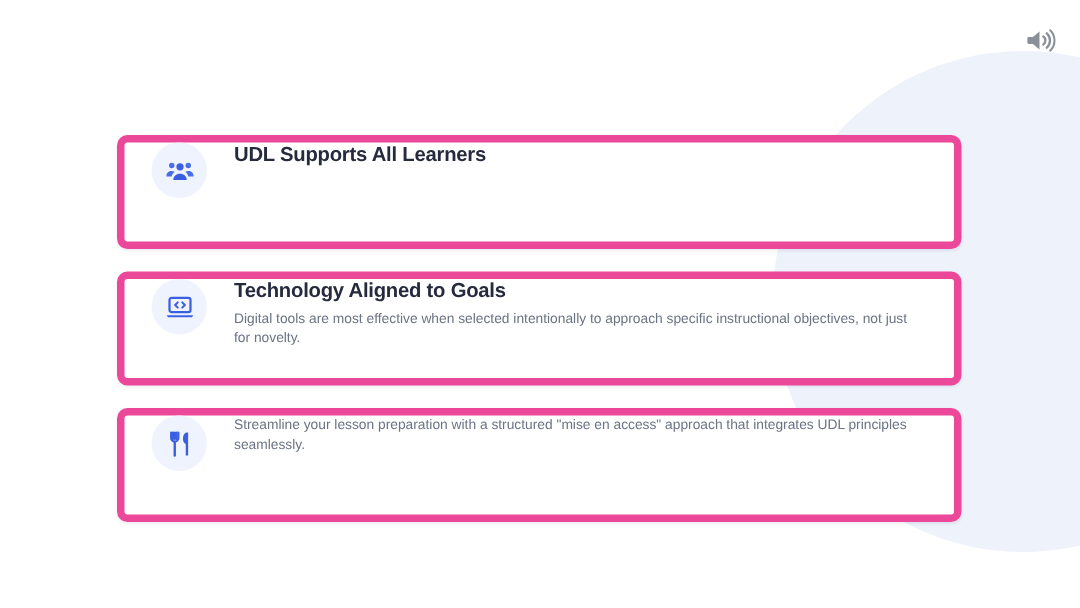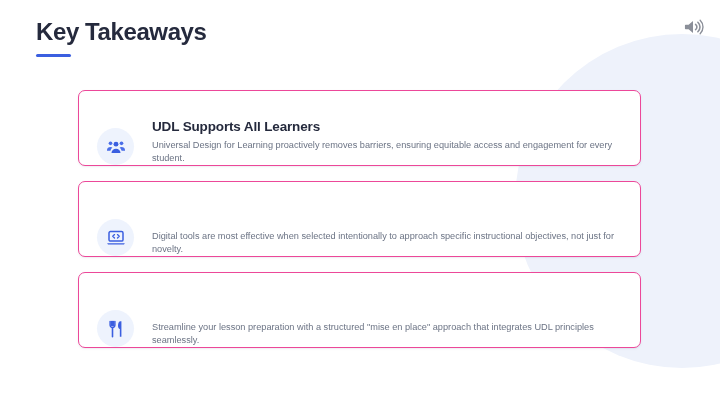--- a/index.html
+++ b/index.html
@@ -81,26 +81,26 @@
     width: 563px;
     z-index: 2;
     display: flex;
     flex-direction: column;
     gap: 15px;
   }
 
   .card {
     position: relative;
     background: #ffffff;
-    border: 1px solid #ec4899;
+    border: 5px solid #ec4899;
     border-radius: 7px;
     box-shadow: 0 1px 3px rgba(30, 40, 80, 0.05), 0 1px 1px rgba(30,40,80,0.03);
     height: 76px;
     display: flex;
-    align-items: flex-end;
+    align-items: flex-start;
     padding: 0 18px 0 18px;
     box-sizing: border-box;
   }
 
   .card-icon-wrap {
     flex: 0 0 auto;
     width: 37px;
     height: 37px;
     border-radius: 50%;
     background: #eef3fd;
@@ -143,65 +143,61 @@
 
   <div class="speaker-icon">
     <svg width="22" height="22" viewBox="0 0 24 24" fill="none">
       <path d="M4 9.5h3.2L12 5.4v13.2L7.2 14.5H4a.8.8 0 0 1-.8-.8v-3.4a.8.8 0 0 1 .8-.8z" fill="#8b8f99"></path>
       <path d="M14.8 9.1a3.6 3.6 0 0 1 0 5.8" stroke="#8b8f99" stroke-width="1.7" stroke-linecap="round"></path>
       <path d="M17.3 6.8a7 7 0 0 1 0 10.4" stroke="#8b8f99" stroke-width="1.7" stroke-linecap="round"></path>
       <path d="M19.8 4.6a10.4 10.4 0 0 1 0 14.8" stroke="#8b8f99" stroke-width="1.5" stroke-linecap="round"></path>
     </svg>
   </div>
 
-  <div class="title-block">
-    <h1 class="page-title">Key Takeaways</h1>
-    <div class="title-underline"></div>
-  </div>
 
   <div class="cards">
 
     <div class="card">
       <div class="card-icon-wrap">
         <svg width="20" height="20" viewBox="0 0 24 24" fill="none">
           <circle cx="12" cy="8.6" r="2.9" fill="#3b5fe0"></circle>
           <path d="M6.6 19.2c0-3 2.4-5.1 5.4-5.1s5.4 2.1 5.4 5.1H6.6z" fill="#3b5fe0"></path>
           <circle cx="5.4" cy="7.6" r="2.2" fill="#4a6ee8"></circle>
           <path d="M1.2 15.6c0-2.2 1.8-3.7 4.2-3.7.9 0 1.7.2 2.3.6-1.3 1-2.1 2.3-2.4 3.9H1.2z" fill="#4a6ee8"></path>
           <circle cx="18.6" cy="7.6" r="2.2" fill="#4a6ee8"></circle>
           <path d="M22.8 15.6c0-2.2-1.8-3.7-4.2-3.7-.9 0-1.7.2-2.3.6 1.3 1 2.1 2.3 2.4 3.9h4.1z" fill="#4a6ee8"></path>
         </svg>
       </div>
       <div class="card-body">
         <div class="card-title">UDL Supports All Learners</div>
-        <div class="card-desc">Universal Design for Learning proactively removes barriers, ensuring equitable access and engagement for every student.</div>
       </div>
     </div>
 
     <div class="card">
       <div class="card-icon-wrap">
         <svg width="20" height="20" viewBox="0 0 24 24" fill="none">
           <rect x="3.6" y="4.3" width="16.8" height="11.4" rx="1.7" stroke="#3b5fe0" stroke-width="1.8"></rect>
           <path d="M1.4 18.2h21.2l-1 1.6H2.4l-1-1.6z" fill="#3b5fe0"></path>
           <path d="M10.2 7.9 8.1 10l2.1 2.1M13.8 7.9 15.9 10l-2.1 2.1" stroke="#3b5fe0" stroke-width="1.6" stroke-linecap="round" stroke-linejoin="round"></path>
         </svg>
       </div>
       <div class="card-body">
+        <div class="card-title">Technology Aligned to Goals</div>
         <div class="card-desc">Digital tools are most effective when selected intentionally to approach specific instructional objectives, not just for novelty.</div>
       </div>
     </div>
 
     <div class="card">
       <div class="card-icon-wrap">
         <svg width="20" height="20" viewBox="0 0 24 24" fill="none">
           <path d="M6.3 2.8v5.1M9.3 2.8v5.1M7.8 2.8v5.1" stroke="#3b5fe0" stroke-width="1.7" stroke-linecap="round"></path>
           <path d="M4.9 2.8v4.4a2.9 2.9 0 0 0 2.9 2.9 2.9 2.9 0 0 0 2.9-2.9V2.8" stroke="#3b5fe0" stroke-width="1.7" stroke-linecap="round" stroke-linejoin="round"></path>
           <path d="M7.8 10.1v11.1" stroke="#3b5fe0" stroke-width="1.9" stroke-linecap="round"></path>
           <path d="M17.4 2.8c-1.9 0-3 2.4-3 5.2 0 2.1.9 3.5 2.2 4v9.2h1.9V2.8h-1.1z" fill="#3b5fe0"></path>
         </svg>
       </div>
       <div class="card-body">
-        <div class="card-desc">Streamline your lesson preparation with a structured "mise en place" approach that integrates UDL principles seamlessly.</div>
+        <div class="card-desc">Streamline your lesson preparation with a structured "mise en access" approach that integrates UDL principles seamlessly.</div>
       </div>
     </div>
 
   </div>
 </div>
 
 </body></html>

